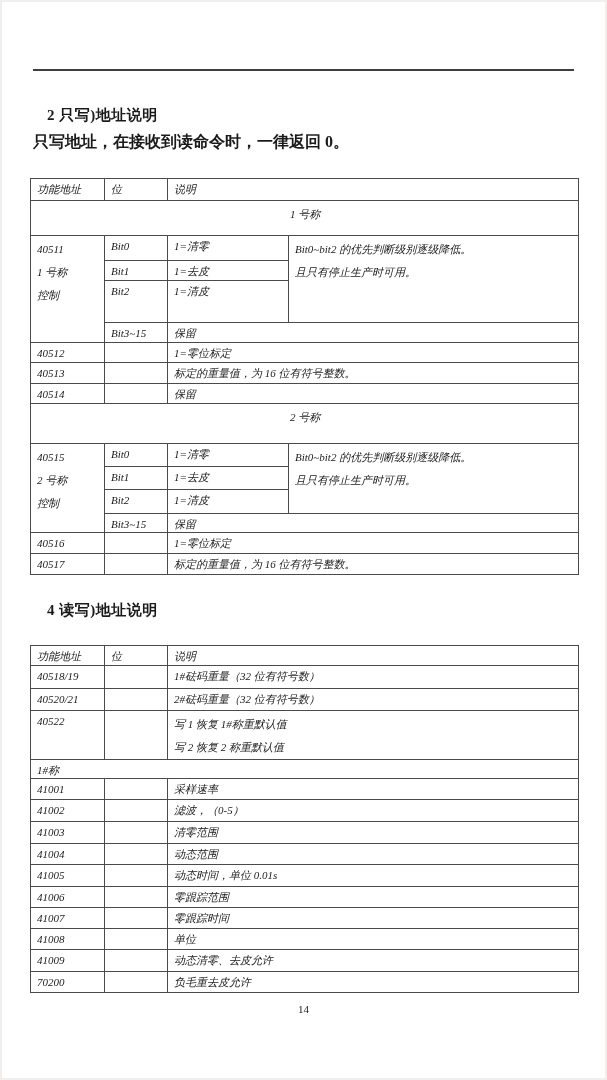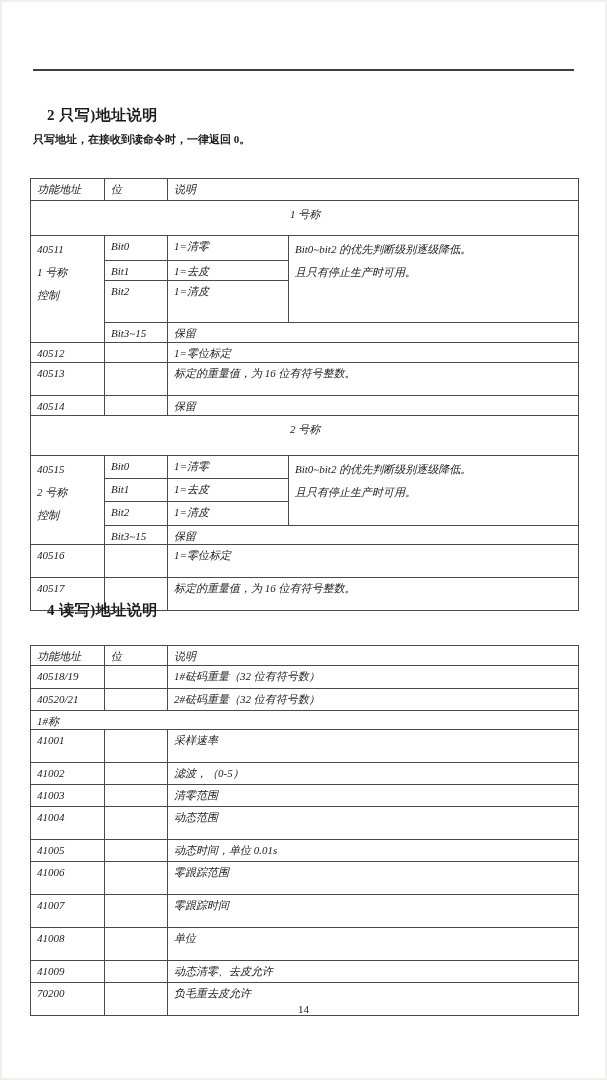--- a/index.html
+++ b/index.html
@@ -6,30 +6,30 @@
   .page {
     position:relative; width:607px; height:1080px; background:#ffffff;
     font-family:"Liberation Serif","DejaVu Serif",serif; color:#1a1a1a;
     box-shadow: inset 0 0 0 2px #f0efee;
     overflow:hidden;
   }
   .top-rule { position:absolute; left:33px; top:69px; width:541px; height:2px; background:#3f3f3f; }
   .heading { position:absolute; left:47px; font-size:15px; font-weight:700; letter-spacing:0.5px; }
   .heading.h-wo { top:106px; }
   .heading.h-rw { top:601px; }
-  .intro { position:absolute; left:33px; top:132px; font-size:11px; font-weight:600; }
+  .intro { position:absolute; left:33px; top:132px; font-size:16px; font-weight:600; }
   table { position:absolute; left:30px; border-collapse:collapse; table-layout:fixed; width:548px;
           font-size:11px; color:#1a1a1a;font-style:italic; }
   .t-wo { top:178px; }
   .t-rw { top:645px; }
   td { border:1px solid #4a4a4a; padding:2px 5px 0 6px; vertical-align:top;
        line-height:16px; overflow:hidden; text-align:left; font-weight:normal; }
   td.center { text-align:center; padding-top:5px; }
   .ln { line-height:23px; }
-  tr.rh17{height:17px} tr.rh20{height:20px} tr.rh21{height:33px}
+  tr.rh17{height:17px} tr.rh20{height:20px} tr.rh21{height:21px}
   tr.rh22{height:22px} tr.rh23{height:23px} tr.rh24{height:24px} tr.rh25{height:25px}
   tr.rh35{height:35px} tr.rh40{height:40px} tr.rh42{height:42px} tr.rh45{height:45px}
   .page-num { position:absolute; left:0; top:1003px; width:100%; text-align:center; font-size:11px; }
 </style>
 </head>
 <body>
 
 <div class="page">
 
   <div class="top-rule"></div>
@@ -157,20 +157,28 @@
       <tr class="rh23">
         <td>40518/19</td>
         <td></td>
         <td>1#砝码重量（32 位有符号数）</td>
       </tr>
       <tr class="rh22">
         <td>40520/21</td>
         <td></td>
         <td>2#砝码重量（32 位有符号数）</td>
       </tr>
+      <tr class="rh45">
+        <td>40522</td>
+        <td></td>
+        <td>
+          <div class="ln">写 1 恢复 1#称重默认值</div>
+          <div class="ln">写 2 恢复 2 称重默认值</div>
+        </td>
+      </tr>
       <tr class="rh17">
         <td colspan="3">1#称</td>
       </tr>
 
       <tr class="rh21">
         <td>41001</td>
         <td></td>
         <td>采样速率</td>
       </tr>
       <tr class="rh22">

